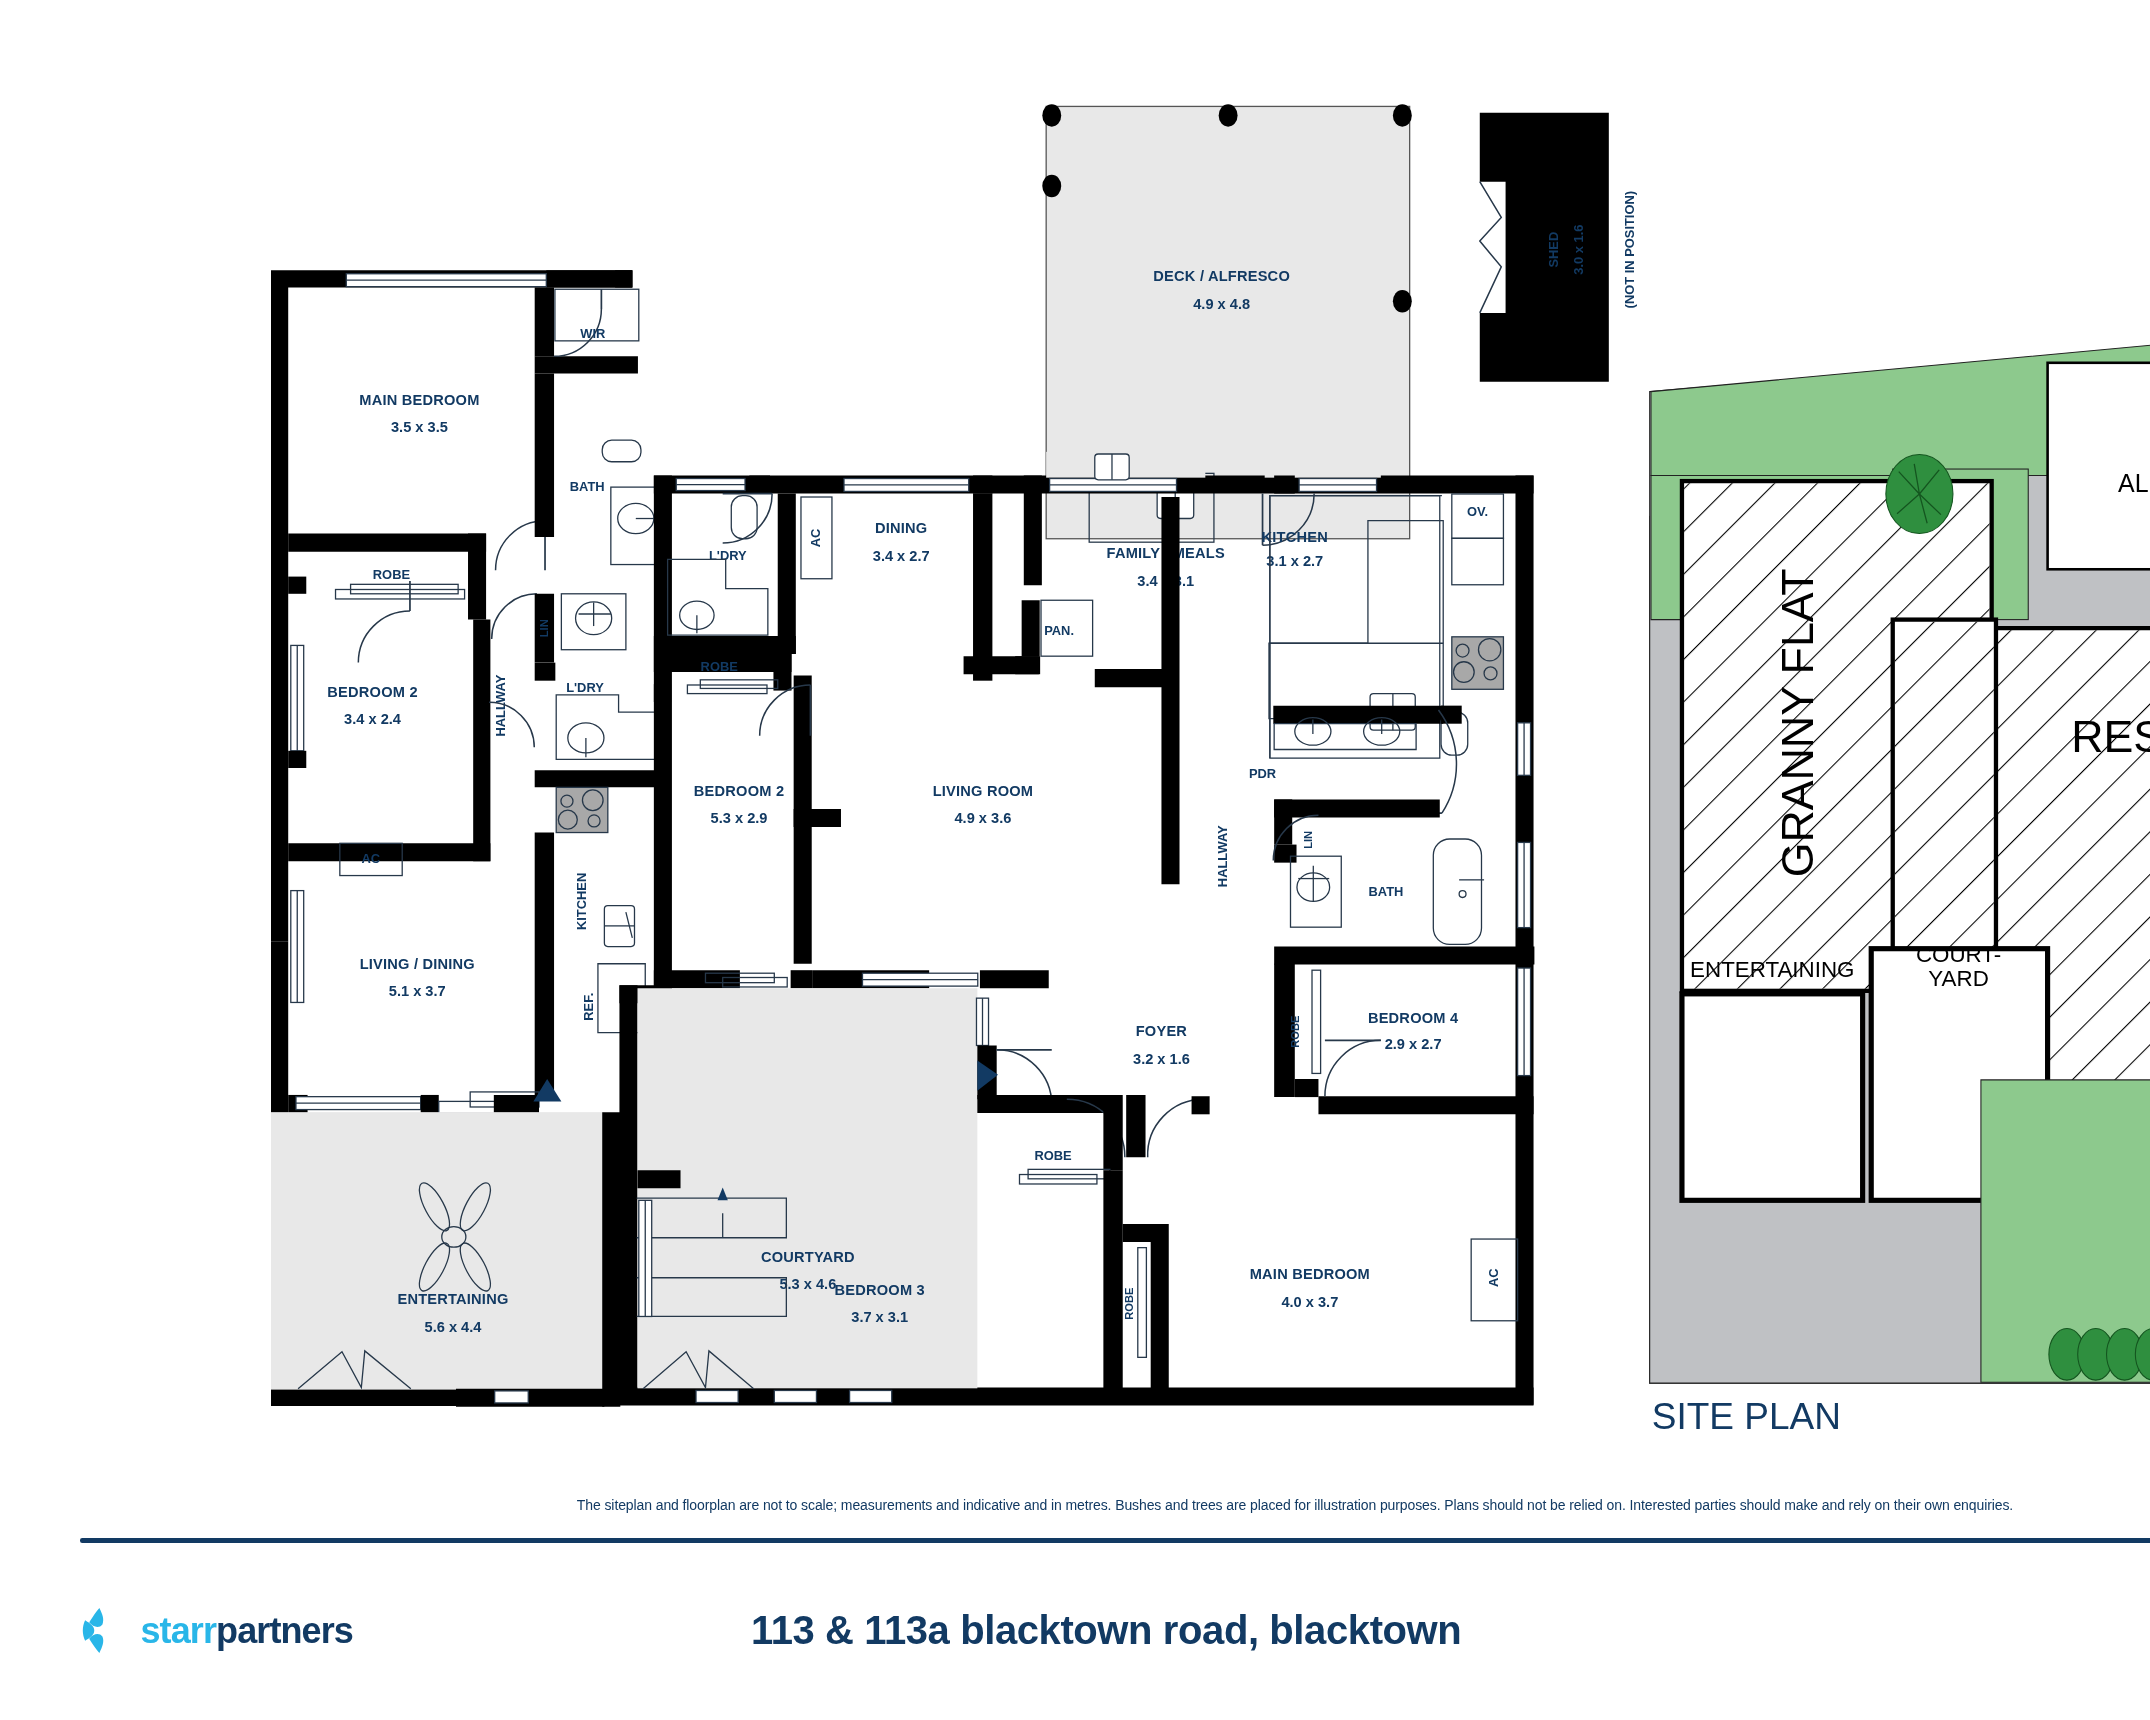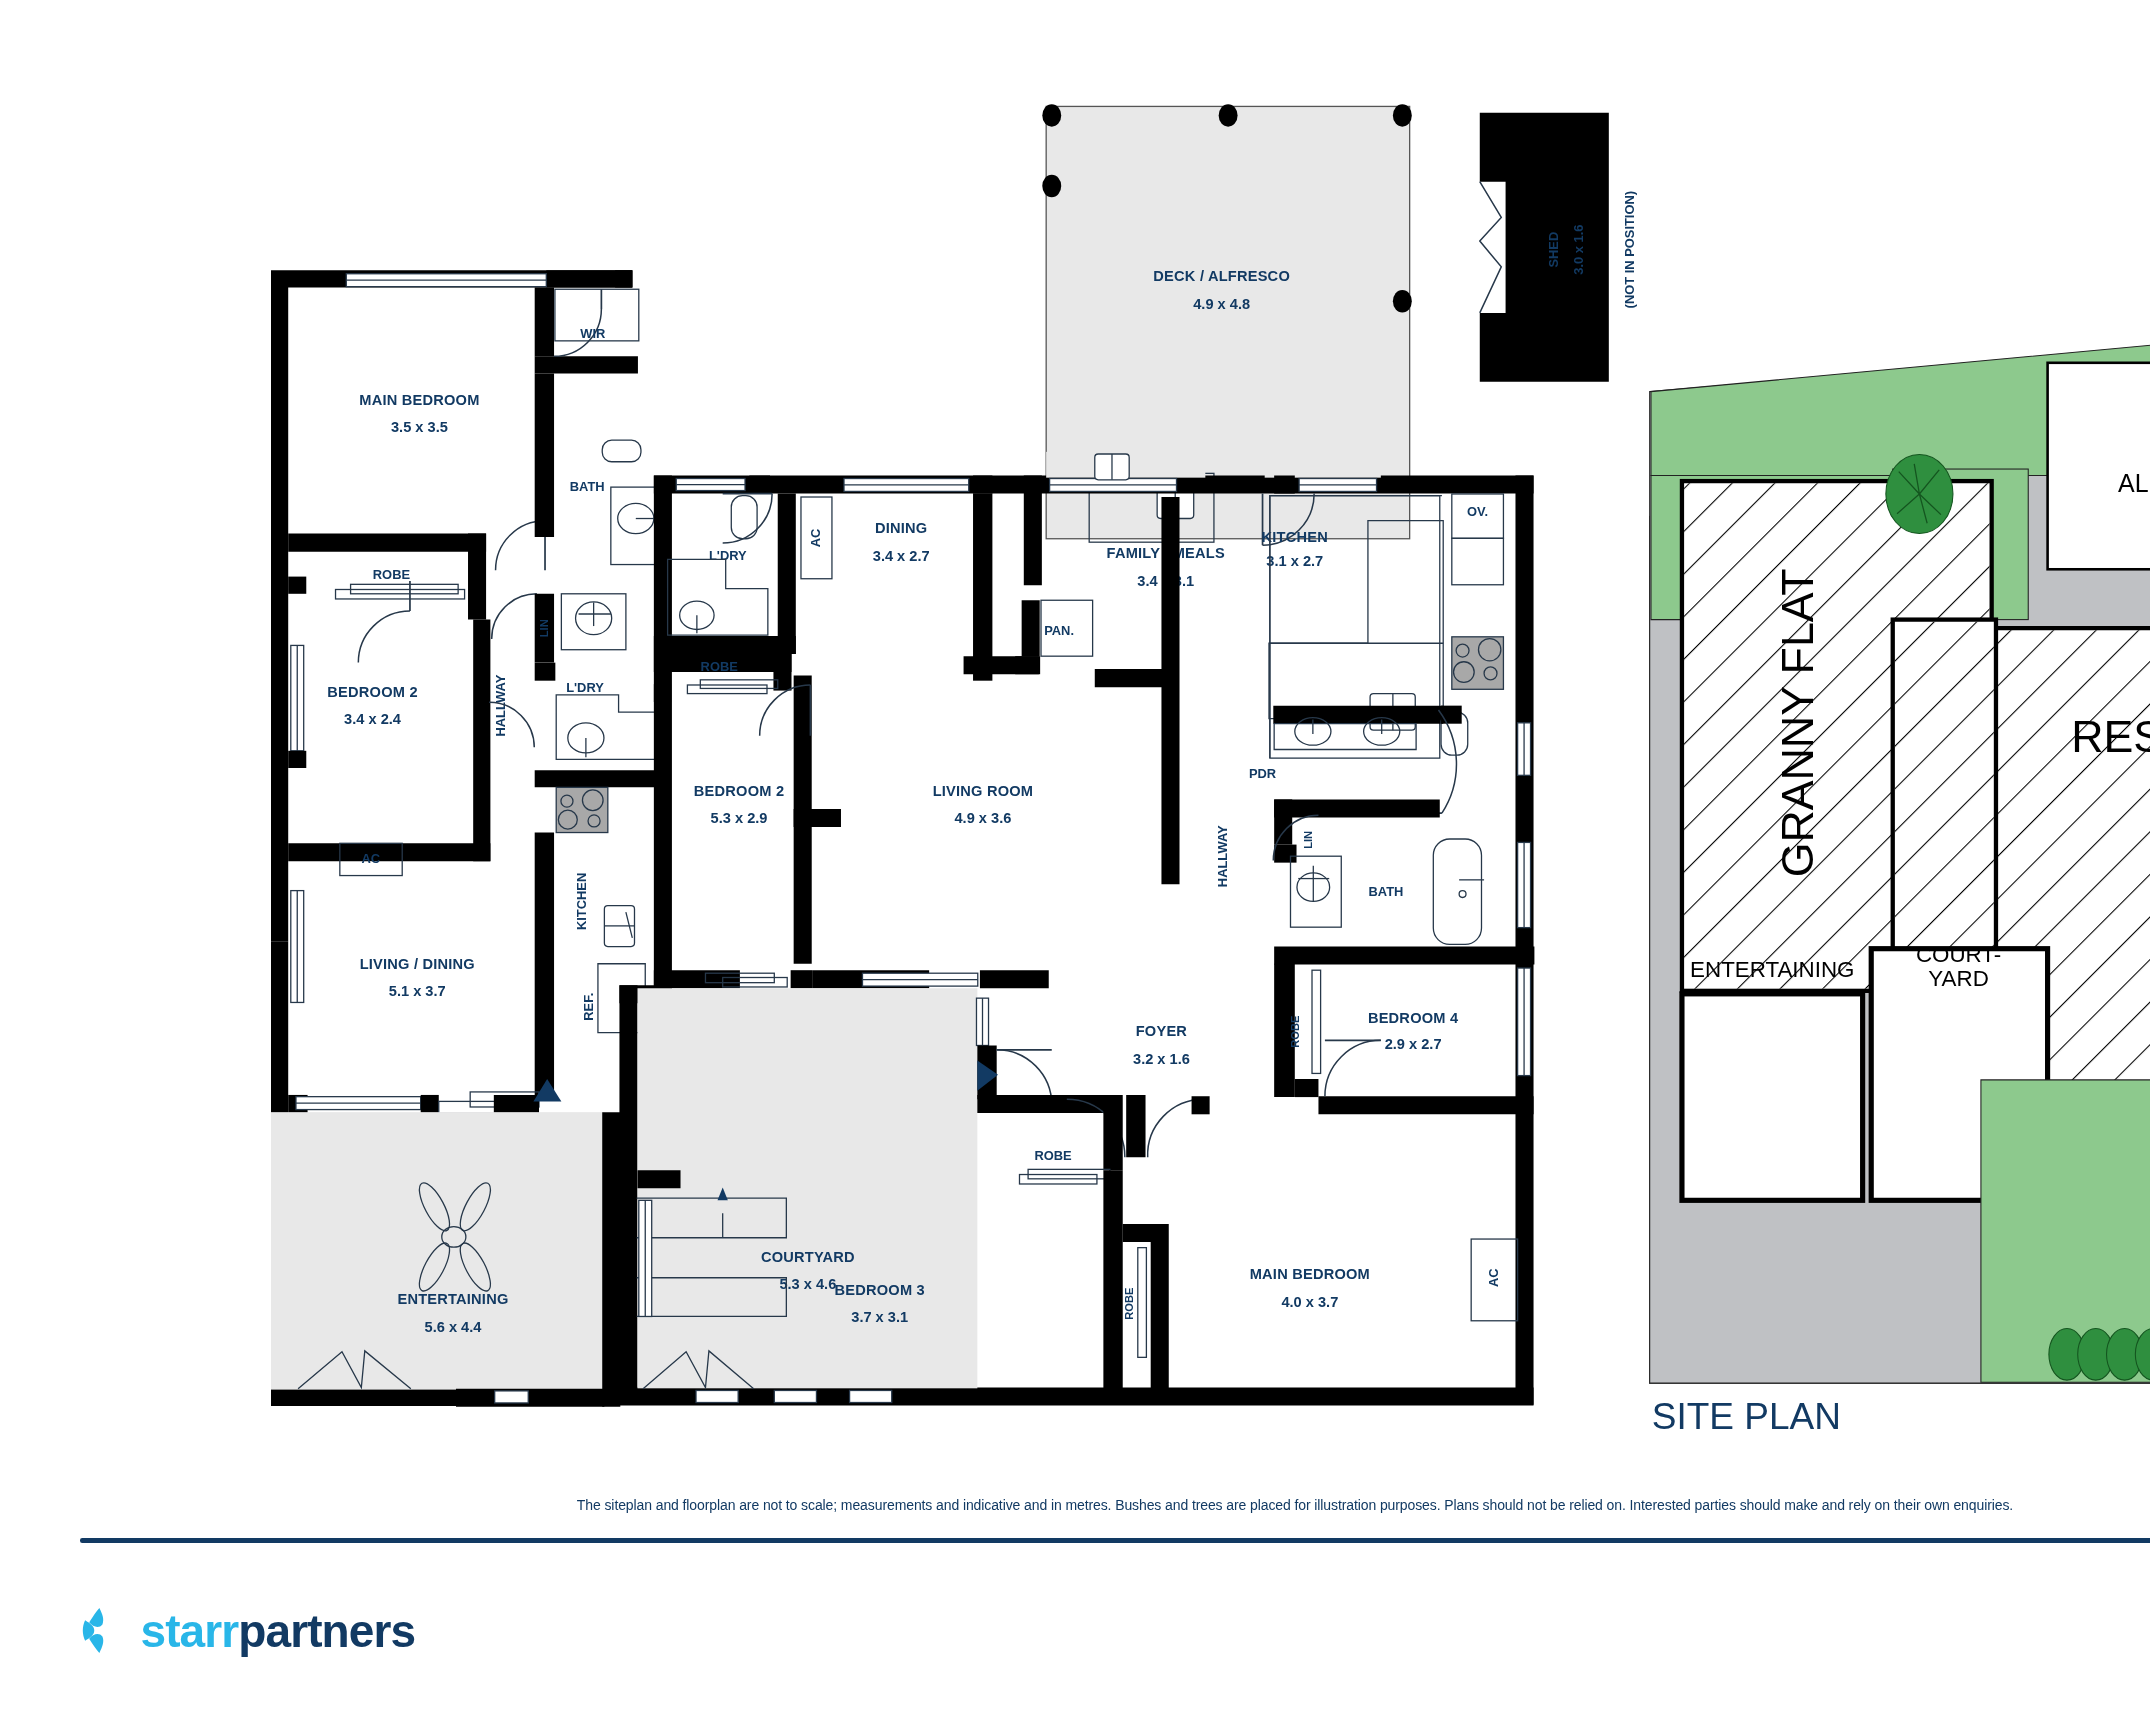--- a/index.html
+++ b/index.html
@@ -85,21 +85,21 @@
     align-items: center;
   }
   .brand {
     display: flex;
     align-items: center;
     gap: 9.5px;
     width: 671px;
   }
   .brand-mark { width: 51px; height: 51px; flex: 0 0 auto; }
   .brand-text {
-    font-size: 46px;
+    font-size: 36px;
     font-weight: 700;
     letter-spacing: -0.9px;
     white-space: nowrap;
     text-align: center;
   }
   .brand-text .a { color: #29b6e8; }
   .brand-text .b { color: #123a63; }
   .addr {
     font-size: 40px;
     font-weight: 700;
@@ -583,16 +583,17 @@
 <div class="footer">
   <div class="brand">
     <svg class="brand-mark" viewBox="0 0 100 100">
       <path d="M38,6 C44,18 48,28 44,38 C38,46 26,44 18,34 C26,22 32,12 38,6 Z" fill="#29b6e8"></path>
       <path d="M10,30 C20,36 28,42 28,50 C28,58 20,64 10,70 C4,58 4,42 10,30 Z" fill="#29b6e8"></path>
       <path d="M38,94 C44,82 48,72 44,62 C38,54 26,56 18,66 C26,78 32,88 38,94 Z" fill="#29b6e8"></path>
       <circle cx="54" cy="50" r="10" fill="#ffffff"></circle>
     </svg>
     <div class="brand-text"><span class="a">starr</span><span class="b">partners</span></div>
   </div>
+  <div class="addr">113 &amp; 113a blacktown road, blacktown</div>
 </div>
 
 </div>
 
 
 </body></html>

